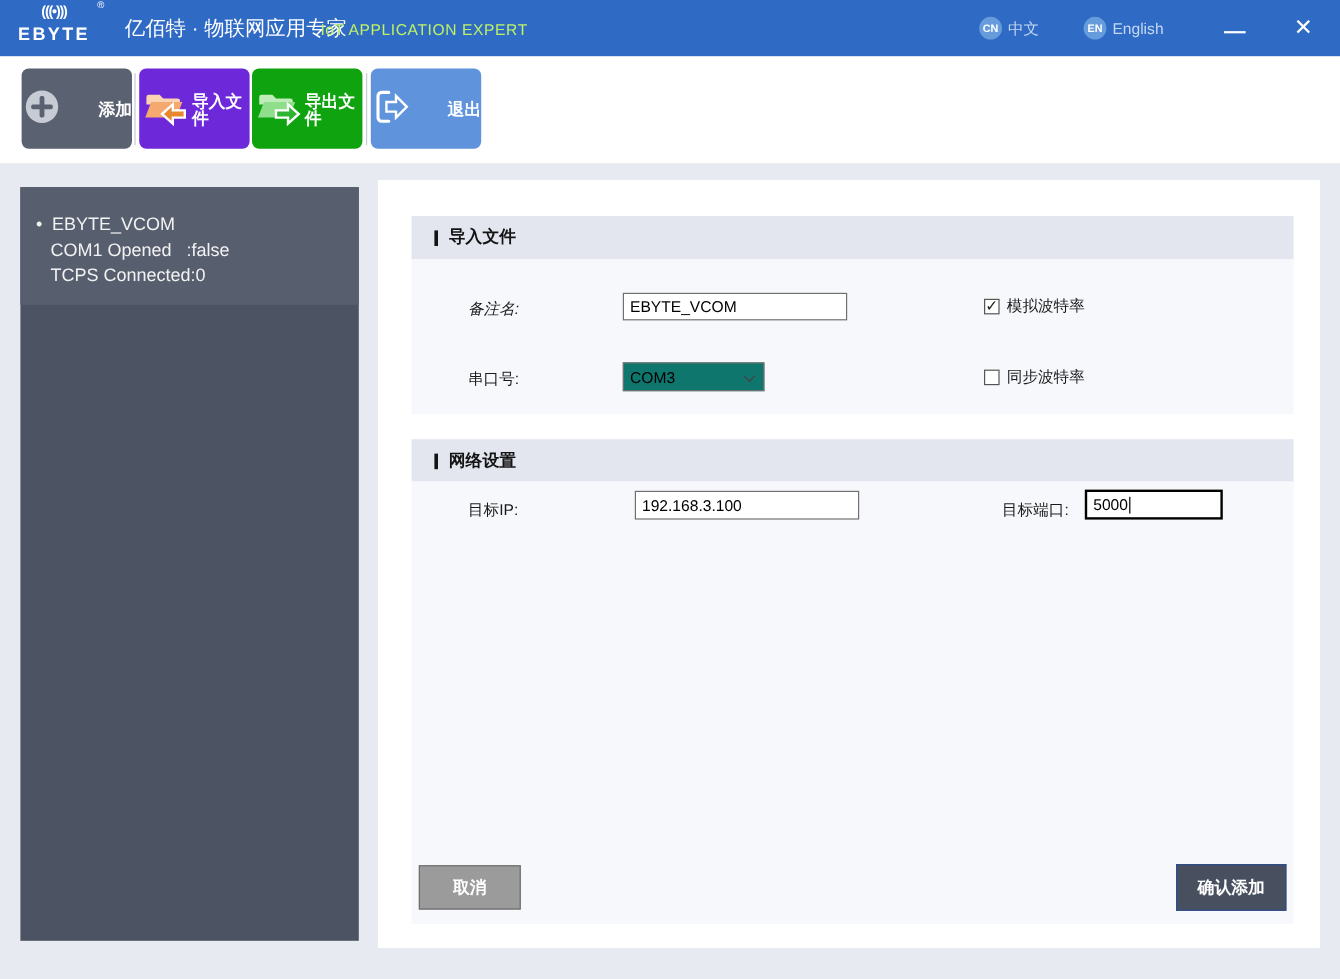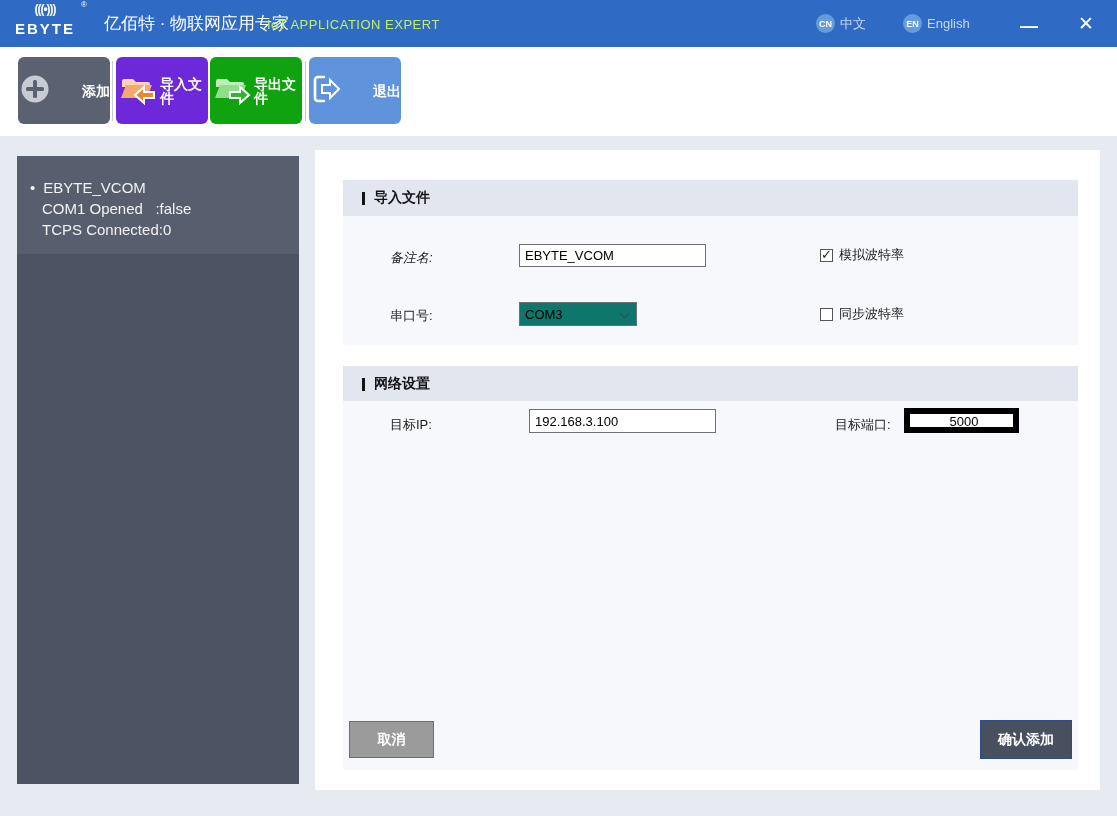--- a/index.html
+++ b/index.html
@@ -48,21 +48,21 @@
   .sec-header { position:absolute; left:28px; width:735px; height:36px; background:#E3E6EF;
                 display:flex; align-items:center; padding-left:19px; font-size:14px; font-weight:bold; color:#141414; }
   .hbar { width:3px; height:13px; background:#141414; margin-right:9px; }
   .sec-body { position:absolute; left:28px; width:735px; background:#F6F8FC; }
   .h1 { top:30px; } .b1 { top:66px; height:129px; }
   .h2 { top:216px; } .b2 { top:251px; height:369px; }
 
   .flabel { position:absolute; font-size:13px; color:#1a1a1a; }
   .textbox { position:absolute; background:#fff; border:1px solid #707070; font-size:13px; color:#000;
              display:flex; align-items:center; padding-left:5px; }
-  .textbox.focused { border:6px solid #000000;flex-direction:column; }
+  .textbox.focused { border:2px solid #000000; }
   .caret { display:inline-block; width:1px; height:14px; background:#000; margin-left:1px; }
 
   .selectbox { position:absolute; background:#0f766e; border:1px solid #707070; font-size:13px; color:#000;
                display:flex; align-items:center; padding-left:5px; cursor:pointer; }
   .chev { position:absolute; right:8px; top:7px; width:7px; height:7px; border-right:1.5px solid #444; border-bottom:1.5px solid #444; transform:rotate(45deg); }
 
   .checkrow { position:absolute; display:flex; align-items:center; gap:6px; cursor:pointer; }
   .checkbox { width:13px; height:13px; background:#fff; border:1px solid #555; position:relative; }
   .checkbox.checked::after { content:"✓"; position:absolute; left:0px; top:-3px; font-size:13px; font-weight:bold; color:#222; }
   .checklabel { font-size:13px; color:#1a1a1a; }

